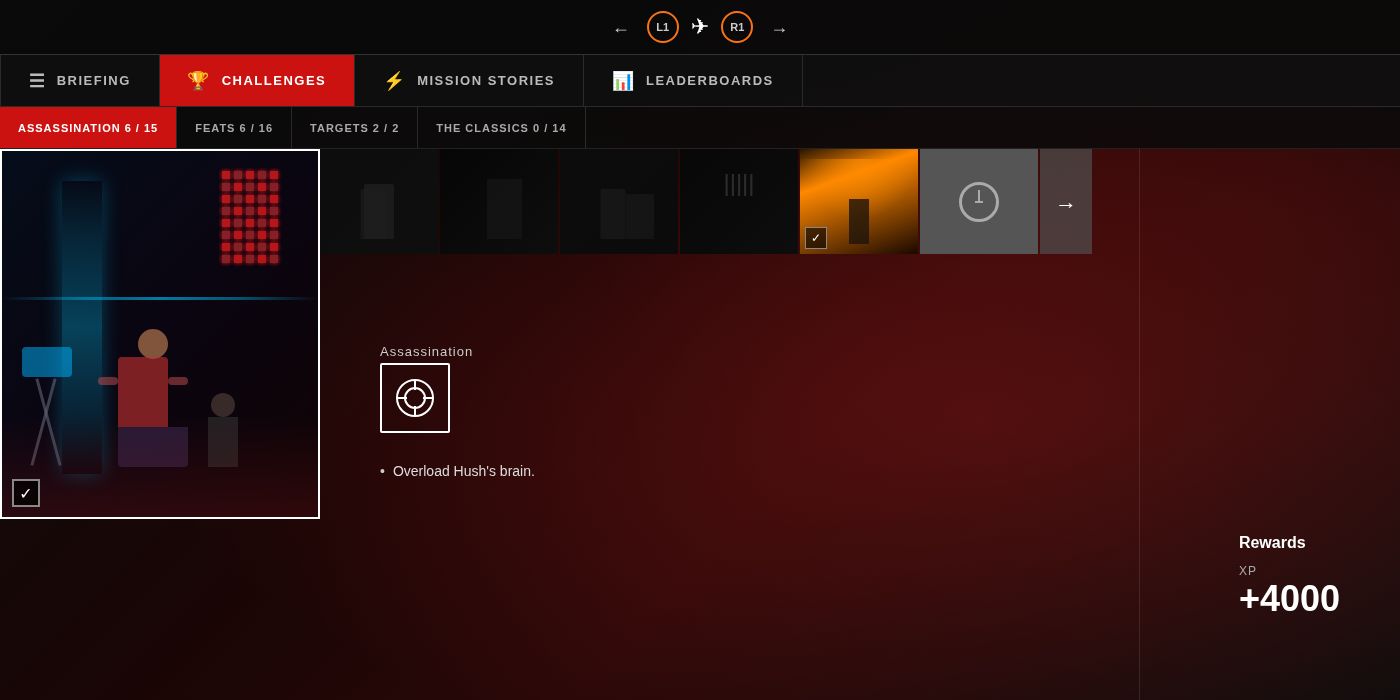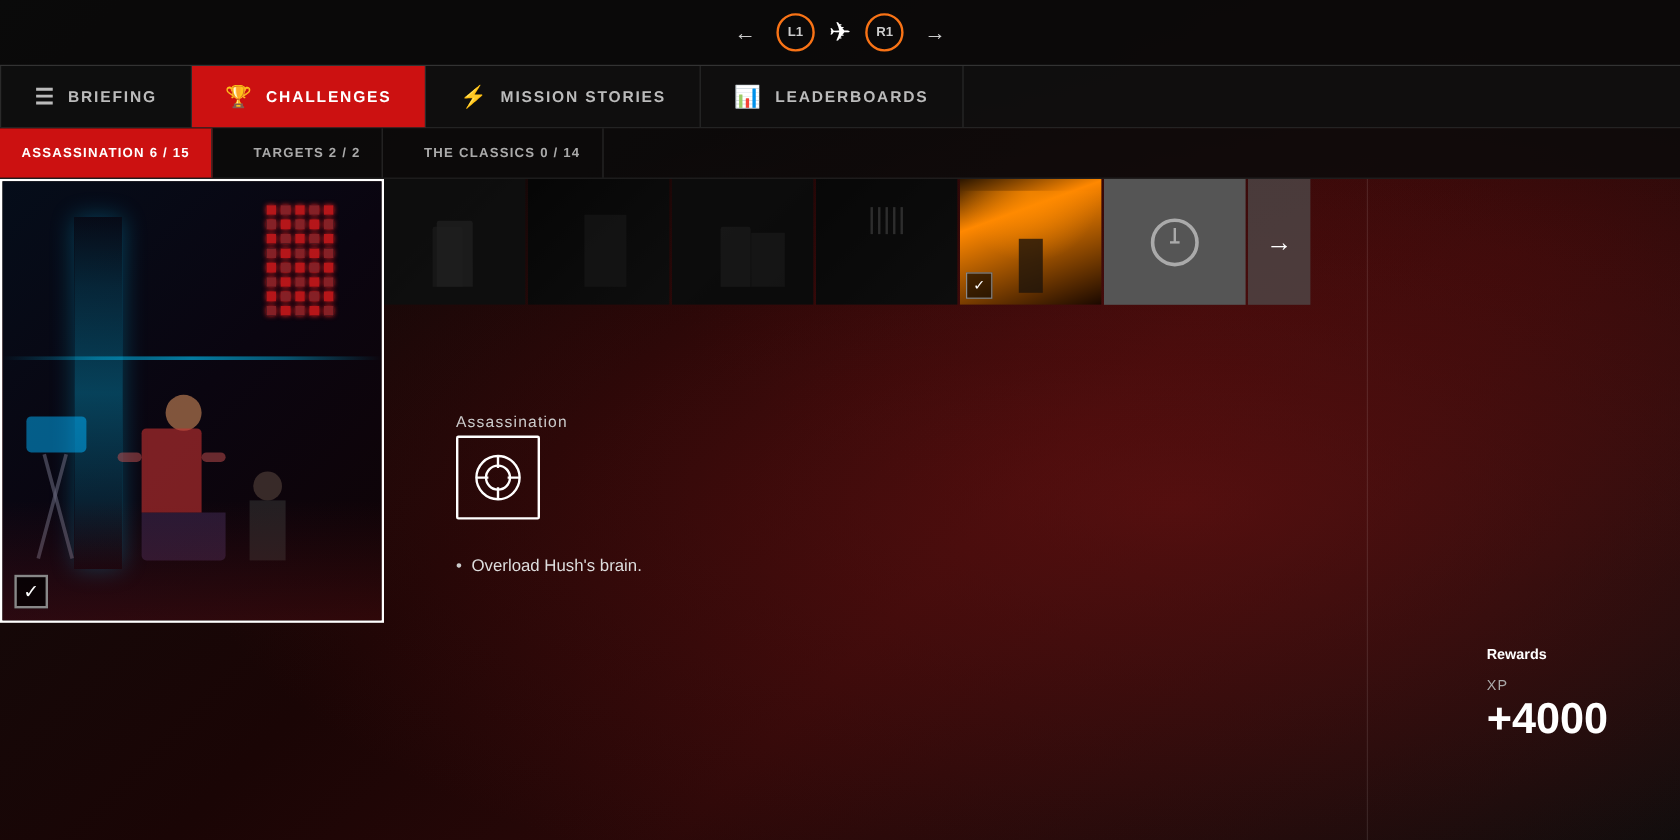--- a/index.html
+++ b/index.html
@@ -142,21 +142,21 @@
 
     
     .filter-bar {
       position: relative;
       z-index: 10;
       background: rgba(10,10,10,0.85);
       height: 42px;
       display: flex;
       align-items: center;
       padding: 0 0 0 0;
-      gap: 16px;
+      gap: 0;
       border-bottom: 1px solid #222;
     }
 
     .filter-pill {
       padding: 0 18px;
       height: 100%;
       display: flex;
       align-items: center;
       font-size: 11px;
       font-weight: 700;
@@ -352,21 +352,21 @@
 
     
     .rewards-panel {
       position: absolute;
       right: 60px;
       bottom: 80px;
       z-index: 6;
     }
 
     .rewards-title {
-      font-size: 12px;
+      font-size: 16px;
       font-weight: 700;
       color: #fff;
       margin-bottom: 4px;
     }
 
     .rewards-xp-label {
       font-size: 12px;
       color: #aaa;
       letter-spacing: 1px;
       margin-top: 12px;
@@ -592,20 +592,21 @@
     <span>MISSION STORIES</span>
   </div>
   <div class="tab-item">
     <span class="tab-icon">📊</span>
     <span>LEADERBOARDS</span>
   </div>
 </div>
 
 <div class="filter-bar">
   <div class="filter-pill active">ASSASSINATION 6 / 15</div>
+  <div class="filter-pill">FEATS 6 / 16</div>
   <div class="filter-pill">TARGETS 2 / 2</div>
   <div class="filter-pill">THE CLASSICS 0 / 14</div>
 </div>
 
 <div class="main-content">
 
   <div class="thumb-selected">
     <div class="selected-scene">
 
       <div style="position:absolute;inset:0;background:linear-gradient(135deg,#050d1a 0%,#0a0510 50%,#100305 100%);"></div>

